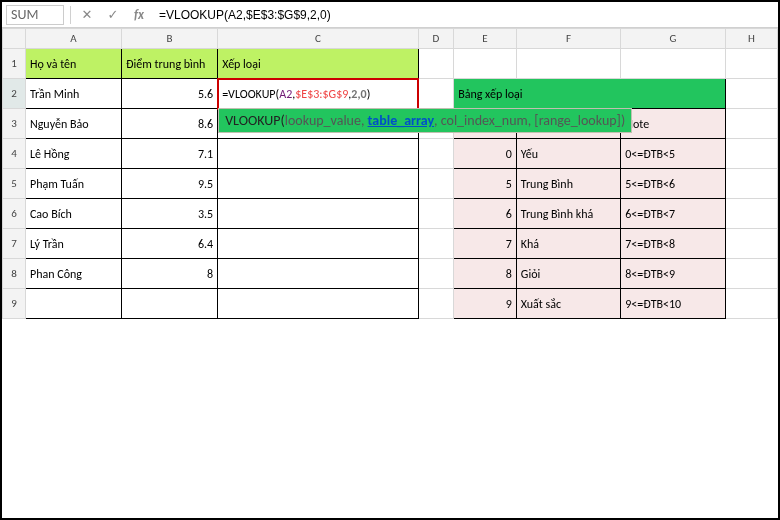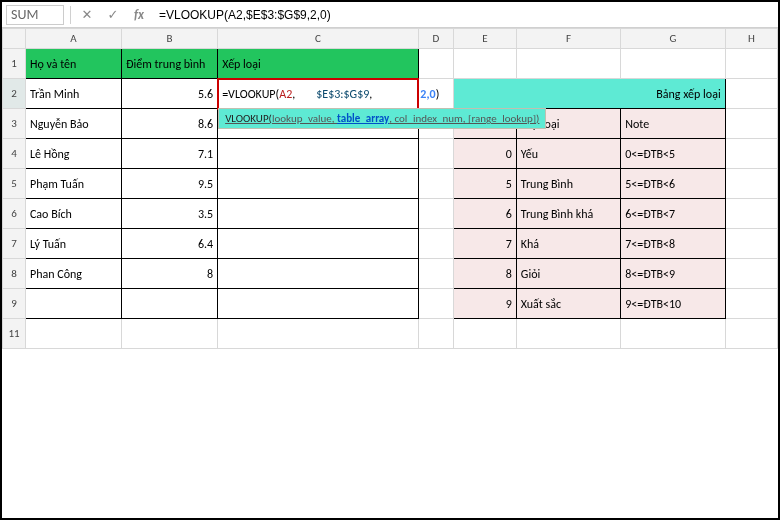--- a/index.html
+++ b/index.html
@@ -18,33 +18,33 @@
   .col-A { width: 92px; }
   .col-B { width: 92px; }
   .col-C { width: 192px; }
   .col-D { width: 34px; }
   .col-E { width: 60px; }
   .col-F { width: 100px; }
   .col-G { width: 100px; }
   .col-H { width: 50px; }
   td.cell { padding: 0 4px; vertical-align: middle; }
   td.num { text-align: right; margin-top: 12px; }
-  .hdr1 { background: #22c55e; color: #000; border: 1px solid #000 !important; margin-top: 39px; }
+  .hdr1 { background: #bef264; color: #000; border: 1px solid #000 !important; margin-top: 39px; }
   .t1 { border: 1px solid #000 !important; }
-  .t2-head { background: #5eead4; text-align: right; border: 1px solid #000 !important; }
+  .t2-head { background: #22c55e; text-align: left; border: 1px solid #000 !important; }
   .t2 { background: #f7e8e8; border: 1px solid #000 !important; }
   .sel-col { background: #e1e9e8; }
   .sel-row th.row-hdr { background: #e1e9e8; }
   .editing { outline: 2px solid #cc0000; outline-offset: -1px; background: #fff; }
   .formula-text { white-space: nowrap; font-size: 12px; }
   .ft-plain { color: #000; text-align: right; }
-  .ft-ref1 { color: #b91c1c; }
-  .ft-ref2 { color: #0c4a6e; margin-left: 21px; }
-  .ft-orange { color: #3b82f6; font-weight: 600; margin-left: 48px; }
-  .tooltip { position: absolute; top: 100%; left: 0; background: #5eead4; border: 1px solid #c0c0b0; padding: 3px 6px; font-size: 11px; color: #555; white-space: nowrap; z-index: 10; text-decoration: underline; }
+  .ft-ref1 { color: #701a75; }
+  .ft-ref2 { color: #ef4444; }
+  .ft-orange { color: #737373; font-weight: 600; }
+  .tooltip { position: absolute; top: 100%; left: 0; background: #22c55e; border: 1px solid #c0c0b0; padding: 3px 6px; font-size: 14px; color: #555; white-space: nowrap; z-index: 10; }
   .tooltip .fn { color: #222; }
   .tooltip .cur { color: #0050c8; font-weight: bold; text-decoration: underline; }
 </style>
 </head>
 <body>
 
 <div class="app">
   <div class="formula-bar">
     <div class="name-box">SUM</div>
     <div class="fb-divider"></div>
@@ -152,21 +152,21 @@
         <td class="cell t1"></td>
         <td class="cell"></td>
         <td class="cell t2 num">6</td>
         <td class="cell t2">Trung Bình khá</td>
         <td class="cell t2">6&lt;=ĐTB&lt;7</td>
         <td class="cell"></td>
       </tr>
 
       <tr>
         <th class="row-hdr">7</th>
-        <td class="cell t1">Lý Tuấn</td>
+        <td class="cell t1">Lý Trần</td>
         <td class="cell t1 num">6.4</td>
         <td class="cell t1"></td>
         <td class="cell"></td>
         <td class="cell t2 num">7</td>
         <td class="cell t2">Khá</td>
         <td class="cell t2">7&lt;=ĐTB&lt;8</td>
         <td class="cell"></td>
       </tr>
 
       <tr>
@@ -186,27 +186,16 @@
         <td class="cell t1"></td>
         <td class="cell t1 num"></td>
         <td class="cell t1"></td>
         <td class="cell"></td>
         <td class="cell t2 num">9</td>
         <td class="cell t2">Xuất sắc</td>
         <td class="cell t2">9&lt;=ĐTB&lt;10</td>
         <td class="cell"></td>
       </tr>
 
-      <tr>
-        <th class="row-hdr">11</th>
-        <td class="cell"></td>
-            <td class="cell"></td>
-            <td class="cell"></td>
-            <td class="cell"></td>
-            <td class="cell"></td>
-            <td class="cell"></td>
-            <td class="cell"></td>
-            <td class="cell"></td>
-      </tr>
     </tbody>
       </table>
   </div>
 </div>
 
 </body></html>

